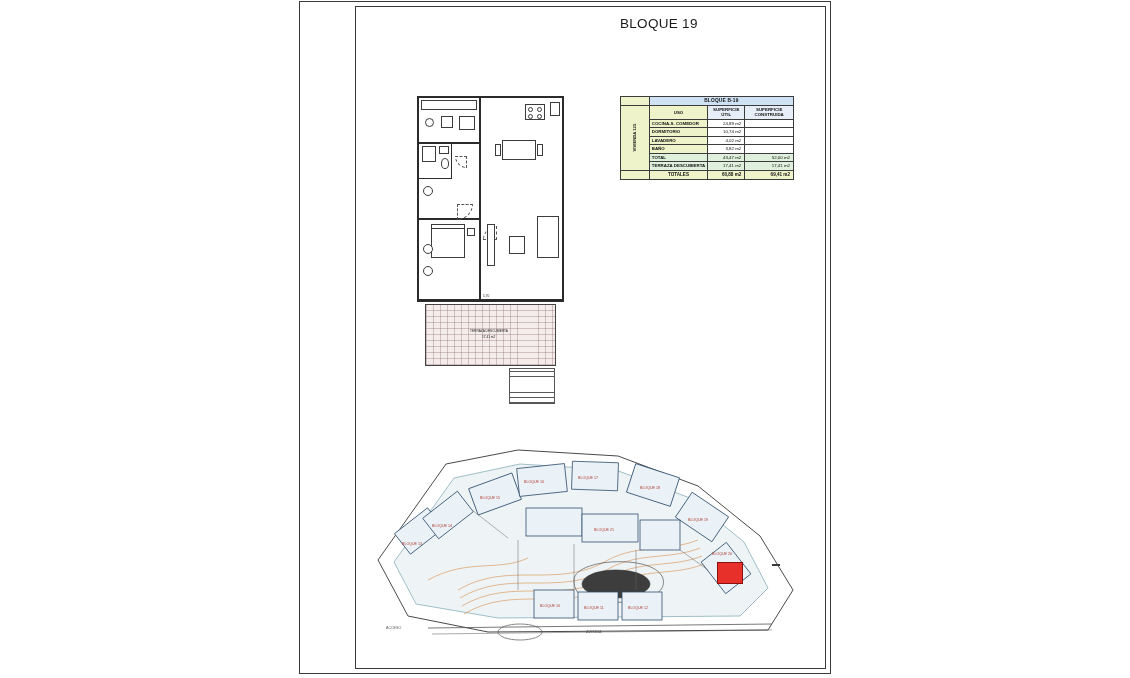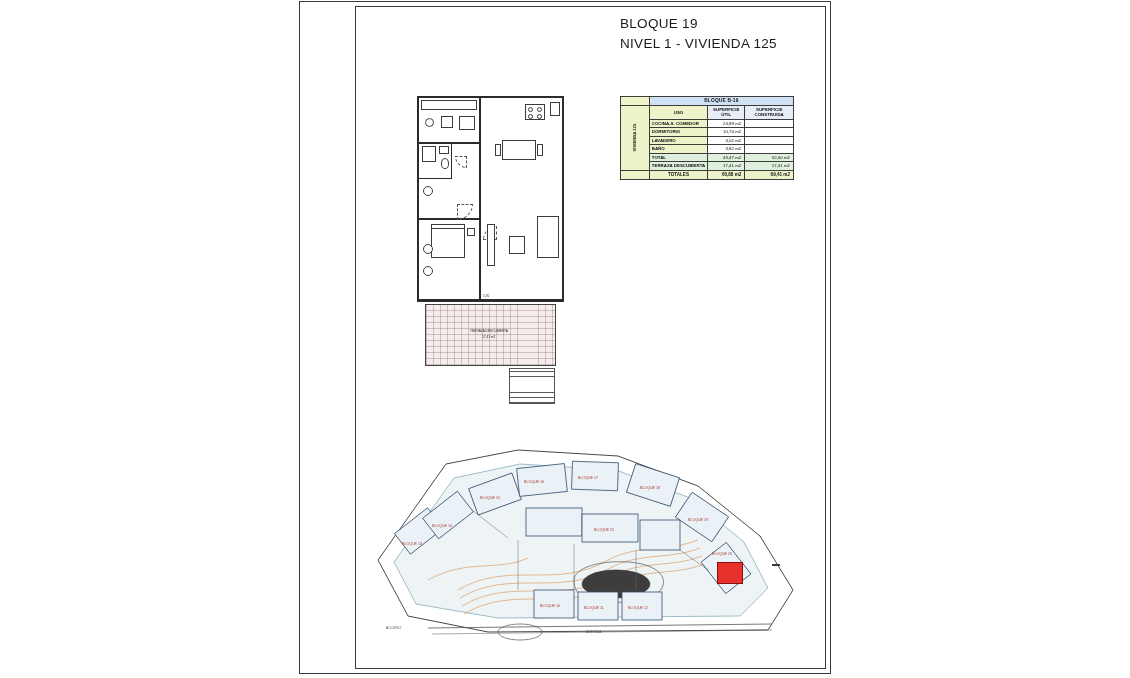--- a/index.html
+++ b/index.html
@@ -179,21 +179,20 @@
 </head>
 <body>
 
 <div id="page">
 
   <div class="frame-outer"></div>
   <div class="frame-inner"></div>
 
   <div class="title-block">
     <div class="t-line">BLOQUE 19</div>
-    <div class="t-line">NIVEL 1 - VIVIENDA 125</div>
   </div>
 
   <table class="surf-table">
     <tbody>
       <tr>
         <td class="rot" style="border-bottom:none;"></td>
         <td class="hdr-top" colspan="3">BLOQUE B-19</td>
       </tr>
       <tr>
         <td class="rot" rowspan="7">

